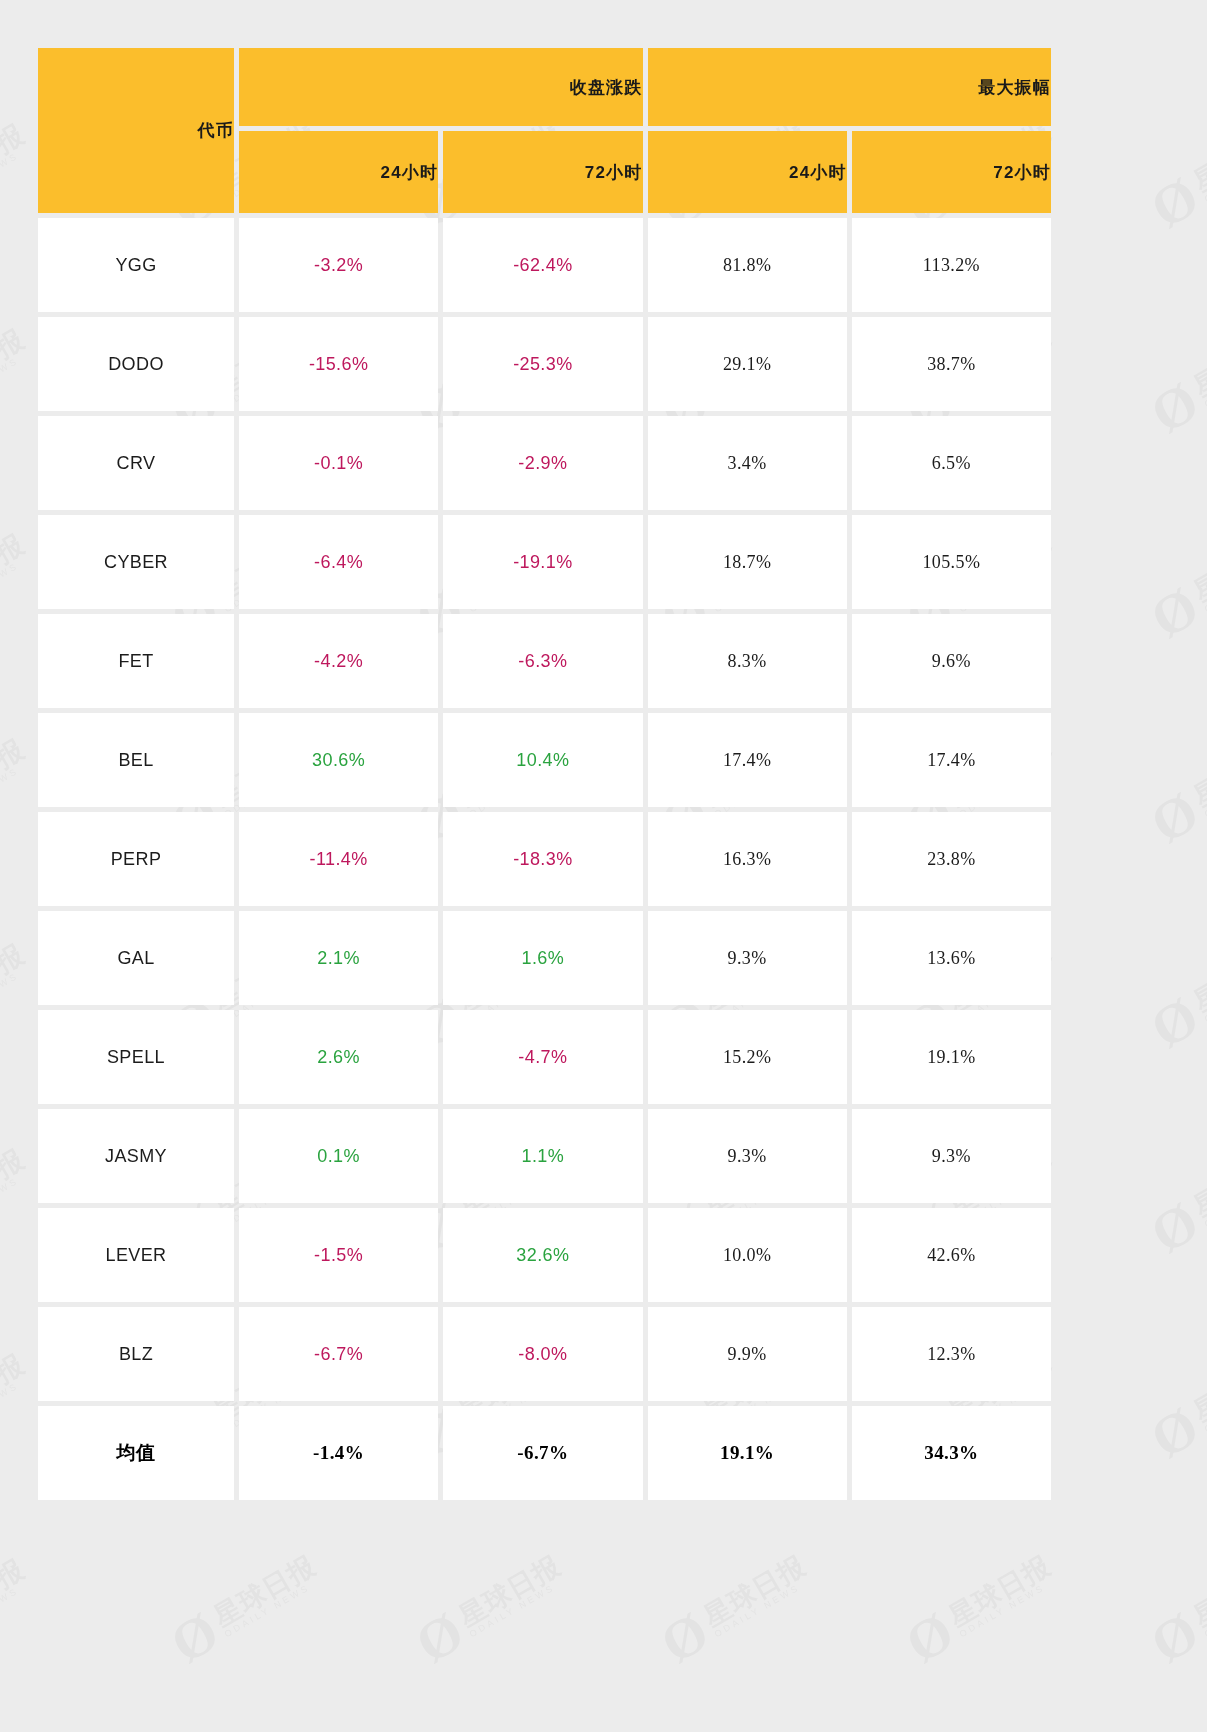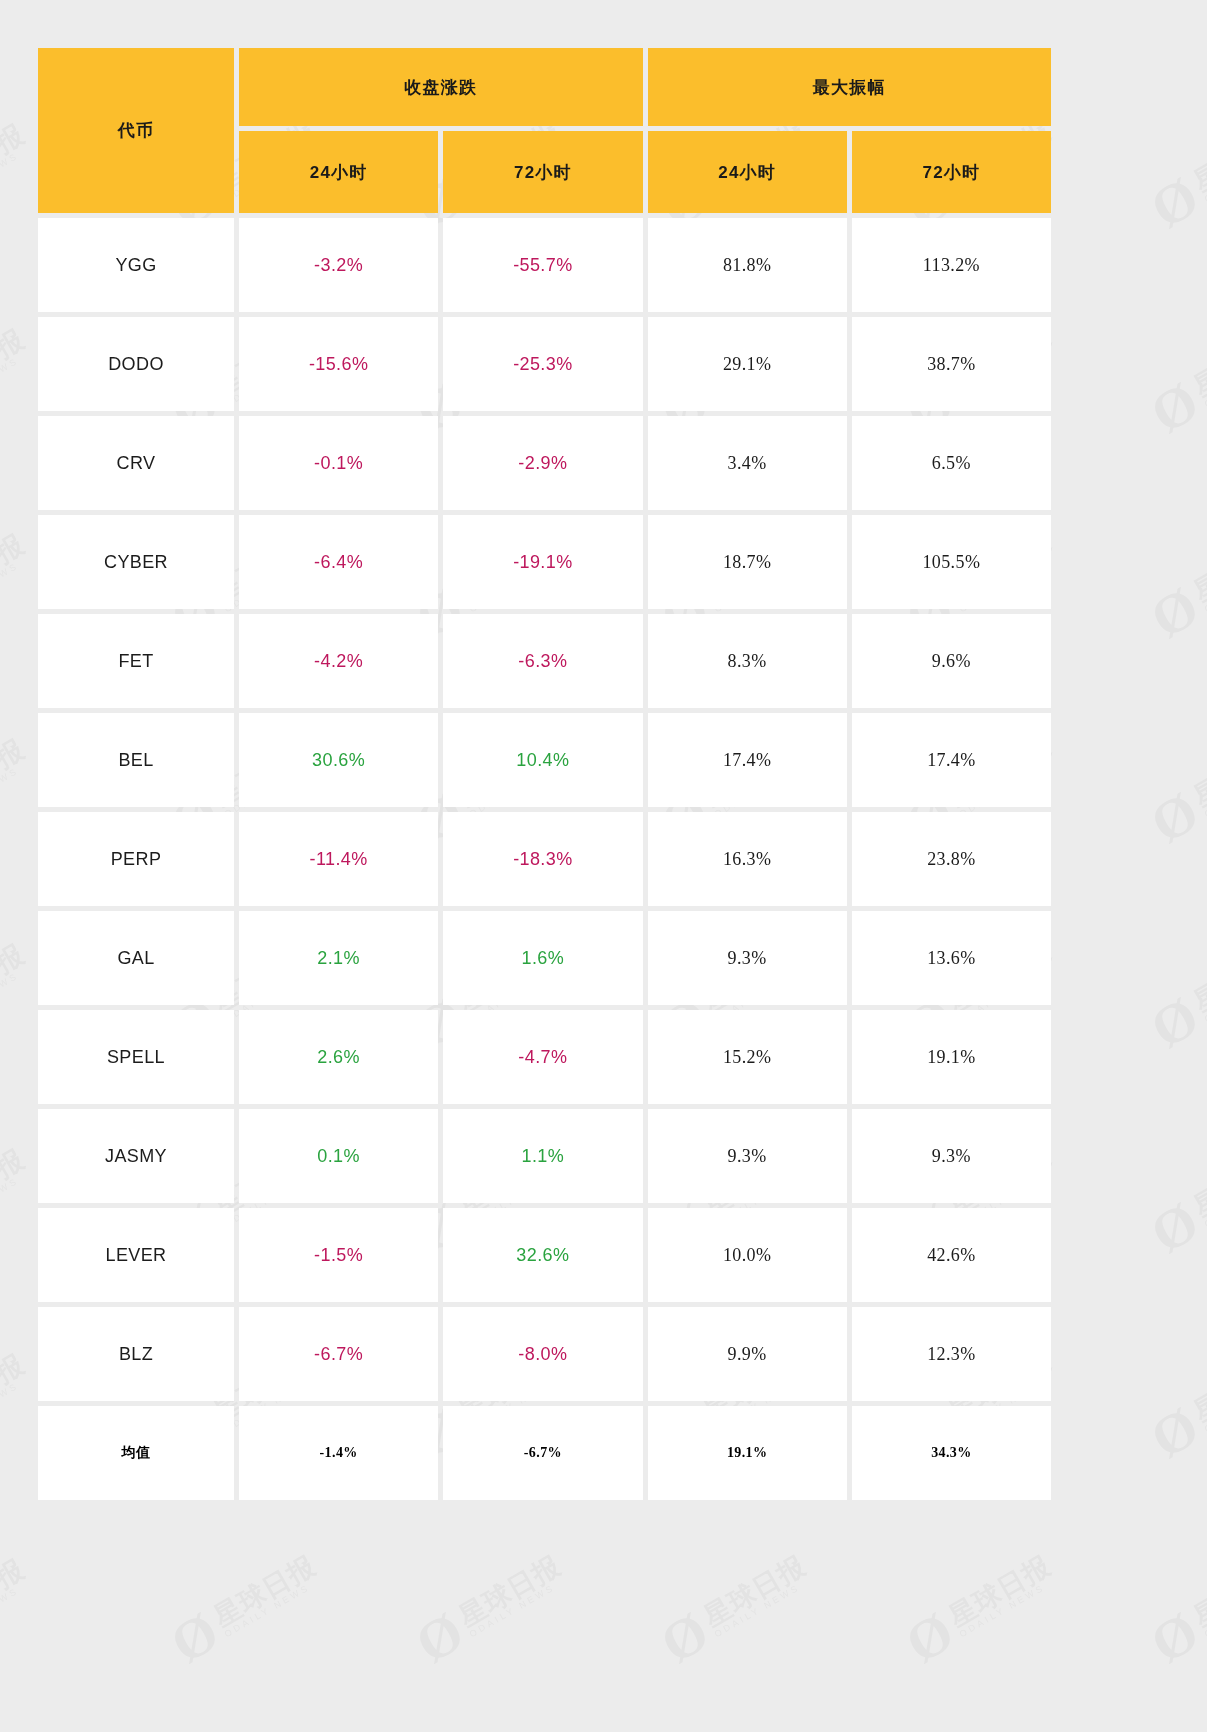--- a/index.html
+++ b/index.html
@@ -76,21 +76,21 @@
     padding: 0;
     margin: 0;
   }
 
   th.hdr {
     background: #fbbe2c;
     color: #1a1a1a;
     font-size: 17px;
     font-weight: 700;
     letter-spacing: 1.2px;
-    text-align: center;
+    text-align: right;
     vertical-align: middle;
   }
   th.hdr-coin {
     height: 152px;
     width: 196px;
   }
   th.hdr-group {
     height: 78px;
   }
   th.hdr-sub {
@@ -109,21 +109,21 @@
   td.coin {
     font-size: 18px;
     color: #1c1c1c;
   }
   td.neg { color: #be185d; }
   td.pos { color: #2aa33f; }
   td.neutral { color: #1c1c1c; font-family: Liberation Serif, serif; }
   tr.avg-row td.cell {
     font-weight: 700;
     color: #000;
-    font-size: 14px;
+    font-size: 19px;
     height: 94px;
   }
 </style>
 </head>
 <body>
 
 <div class="watermark-layer" id="watermark-layer">
     <div class="wm" style="left: -80px; top: -60px;"></div>
     <div class="wm" style="left: 165px; top: -60px;">
       <span class="wm-o">Ø</span>
@@ -482,21 +482,21 @@
         <th class="hdr hdr-sub">24小时</th>
         <th class="hdr hdr-sub">72小时</th>
         <th class="hdr hdr-sub">24小时</th>
         <th class="hdr hdr-sub">72小时</th>
       </tr>
     </thead>
     <tbody id="table-body">
         <tr>
           <td class="cell coin">YGG</td>
           <td class="cell neg">-3.2%</td>
-          <td class="cell neg">-55.7%</td>
+          <td class="cell neg">-62.4%</td>
           <td class="cell neutral">81.8%</td>
           <td class="cell neutral">113.2%</td>
         </tr>
         <tr>
           <td class="cell coin">DODO</td>
           <td class="cell neg">-15.6%</td>
           <td class="cell neg">-25.3%</td>
           <td class="cell neutral">29.1%</td>
           <td class="cell neutral">38.7%</td>
         </tr>

